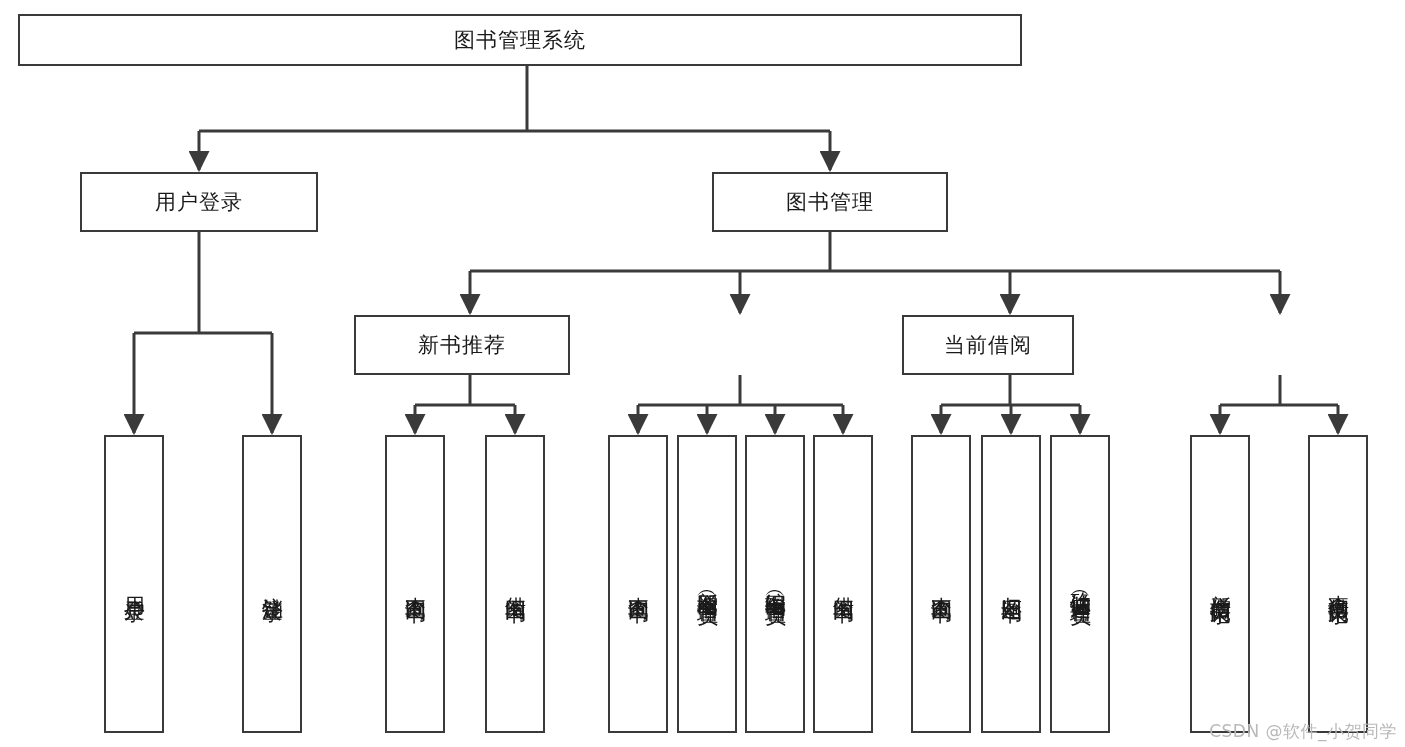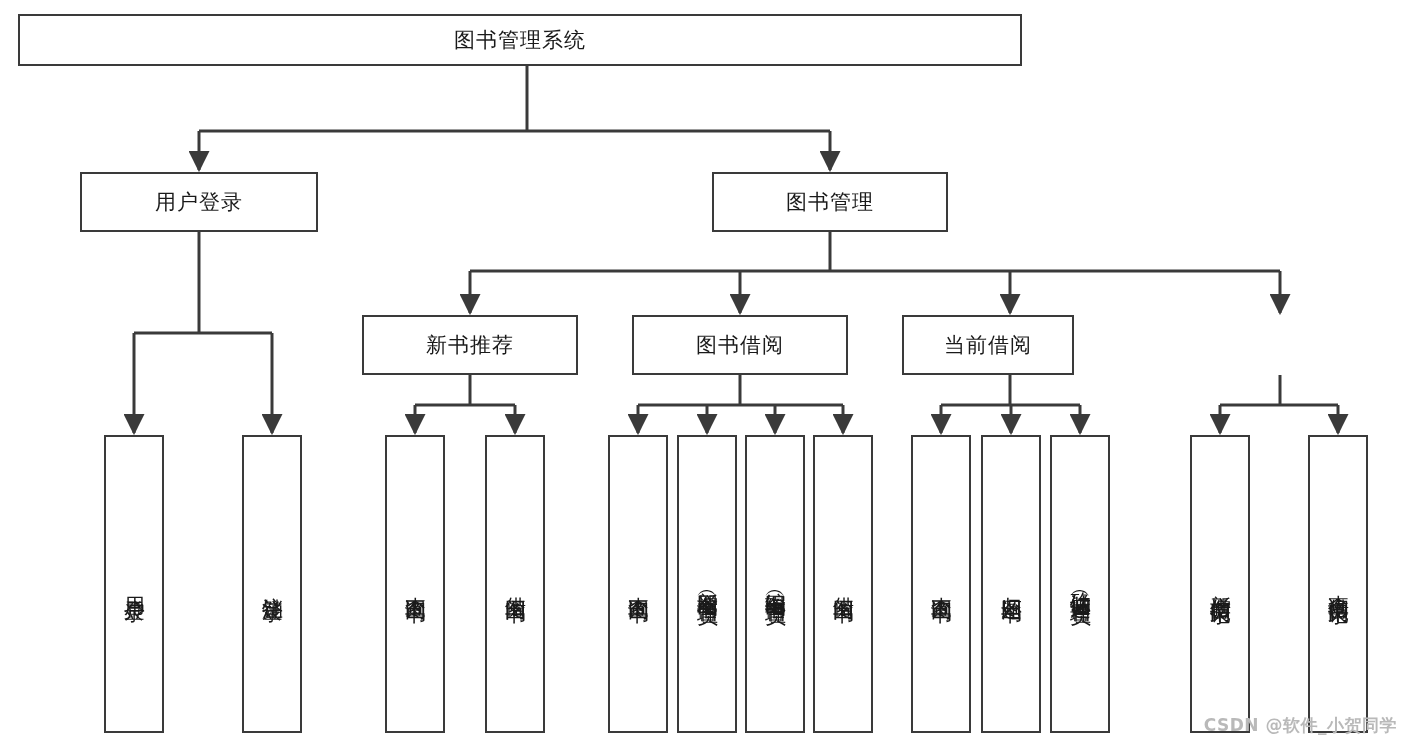--- a/index.html
+++ b/index.html
@@ -53,26 +53,25 @@
     white-space: nowrap;
     color: #1a1a1a;
     text-align: center;
   }
   .htext {
     white-space: nowrap;
   }
   #watermark {
     position: absolute;
     right: 8px;
-    bottom: 10px;
+    bottom: 4px;
     font-size: 17px;
     color: #b9b9b9;
     white-space: nowrap;
     letter-spacing: 0.5px;
-    font-weight: bold;
   }
 </style>
 </head>
 <body>
 
 <div id="canvas">
 
   <svg id="connectors" viewBox="0 0 1405 747" xmlns="http://www.w3.org/2000/svg">
     <defs>
       <marker id="arrow" viewBox="0 0 10 10" refX="9" refY="5" markerWidth="7" markerHeight="7" orient="auto-start-reverse">
@@ -127,25 +126,22 @@
     <span class="htext">图书管理系统</span>
   </div>
 
   <div class="node h" style="left: 80px; top: 172px; width: 238px; height: 60px;">
     <span class="htext">用户登录</span>
   </div>
   <div class="node h" style="left: 712px; top: 172px; width: 236px; height: 60px;">
     <span class="htext">图书管理</span>
   </div>
 
-  <div class="node h" style="left: 362px; top: 315px; width: 216px; height: 60px;">
+  <div class="node h" style="left: 354px; top: 315px; width: 216px; height: 60px;">
     <span class="htext">新书推荐</span>
-  </div>
-  <div class="node h" style="left: 632px; top: 315px; width: 216px; height: 60px;">
-    <span class="htext">图书借阅</span>
   </div>
   <div class="node h" style="left: 902px; top: 315px; width: 172px; height: 60px;">
     <span class="htext">当前借阅</span>
   </div>
 
   <div class="node v" style="left: 104px; top: 435px; width: 60px; height: 298px;">
     <span class="vtext">用户登录</span>
   </div>
   <div class="node v" style="left: 242px; top: 435px; width: 60px; height: 298px;">
     <span class="vtext">注销登录</span>

